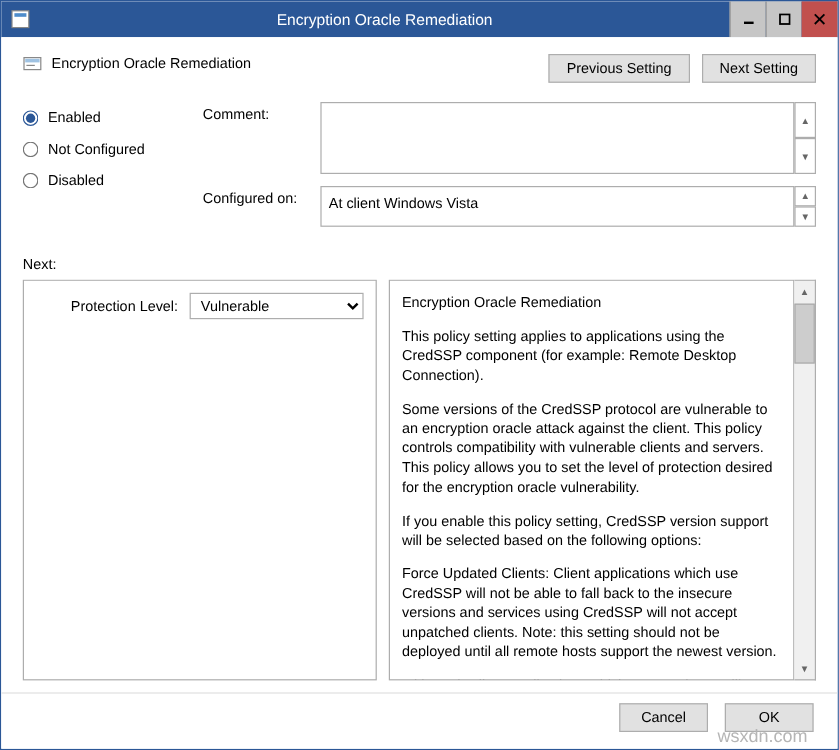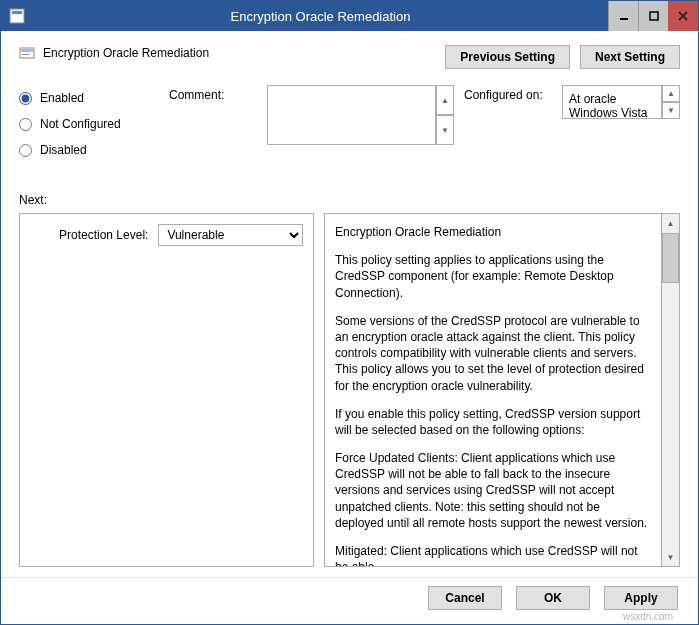--- a/index.html
+++ b/index.html
@@ -17,28 +17,28 @@
     
     
     .content { flex: 1; display: flex; flex-direction: column; padding: 0; background: #fff; overflow: hidden; }
     
     
     .hdr { display: flex; align-items: flex-start; padding: 14px 18px 10px 18px; }
     .hdr-left { display: flex; align-items: center; gap: 8px; flex: 1; }
     .hdr-icon { width: 16px; height: 16px; }
     .hdr-title { font-size: 12px; }
     .nav-buttons { display: flex; gap: 10px; }
-    .btn { border: 1px solid #adadad; background: #e1e1e1; font-size: 12px; height: 24px; padding: 0 14px; cursor: pointer; min-width: 94px; font-weight: bold; }
+    .btn { border: 1px solid #adadad; background: #e1e1e1; font-size: 12px; height: 24px; padding: 0 14px; cursor: pointer; min-width: 94px; }
     
     
     .top-grid { display: flex; padding: 6px 18px 10px 18px; gap: 10px; }
     .state-col { width: 140px; padding-top: 6px; }
     .radio-opt { display: flex; align-items: center; gap: 8px; margin-bottom: 12px; font-size: 12px; }
     .radio-opt input { accent-color: #2b5797; }
-    .cs-col { flex: 1; display: flex; flex-direction: row; gap: 10px; }
+    .cs-col { flex: 1; display: flex; flex-direction: column; gap: 10px; }
     .cs-row { display: flex; align-items: flex-start; gap: 8px; }
     .cs-label { width: 90px; text-align: left; font-size: 12px; padding-top: 3px; }
     .cs-field-wrap { flex: 1; display: flex; }
     .cs-field { flex: 1; border: 1px solid #adadad; resize: none; font-family: inherit; font-size: 12px; padding: 3px 6px; }
     .cs-comment-area { height: 60px; }
     .cs-supported-area { height: 34px; padding-top: 6px; }
     .spin { width: 18px; display: flex; flex-direction: column; }
     .spin div { flex: 1; border: 1px solid #adadad; display: flex; align-items: center; justify-content: center; font-size: 8px; color:#666; }
     
     
@@ -58,21 +58,21 @@
     .help-text { font-size: 12px; line-height: 1.35; }
     .help-text p { margin-bottom: 12px; }
     .help-scroll { width: 18px; background: #f0f0f0; border: 1px solid #adadad; border-left: none; display: flex; flex-direction: column; }
     .help-scroll .arrow { height: 18px; display:flex; align-items:center; justify-content:center; font-size:8px; color:#666; }
     .help-scroll .thumb { height: 50px; background: #cdcdcd; border:1px solid #aaa; margin-top:1px;}
     .help-scroll .track { flex:1; }
     
     
     .footer { padding: 8px 20px 14px 0; display: flex; justify-content: flex-end; gap: 14px; border-top: 1px solid #e0e0e0;}
     
-    .watermark { position: absolute; bottom: 3px; right: 26px; font-size: 10px; color: #b5b5b5; pointer-events: none;}
+    .watermark { position: absolute; bottom: 3px; right: 26px; font-size: 15px; color: #b5b5b5; pointer-events: none;}
   </style>
 </head>
 <body>
 
 <div class="titlebar">
   <svg class="icon" viewBox="0 0 16 16">
       <rect x="1" y="1" width="14" height="14" fill="#fff" stroke="#888"></rect>
       <rect x="3" y="3" width="10" height="3" fill="#4e8ccb"></rect>
     </svg>
   <div class="title">Encryption Oracle Remediation</div>
@@ -135,21 +135,21 @@
           <textarea class="cs-field cs-comment-area" style=""></textarea>
           <div class="spin">
             <div>▲</div>
             <div>▼</div>
           </div>
         </div>
       </div>
       <div class="cs-row">
         <div class="cs-label">Configured on:</div>
         <div class="cs-field-wrap">
-          <div class="cs-field cs-supported-area">At oracle Windows Vista</div>
+          <div class="cs-field cs-supported-area">At client Windows Vista</div>
           <div class="spin">
             <div>▲</div>
             <div>▼</div>
           </div>
         </div>
       </div>
     </div>
   </div>
 
   <div class="oh-labels">
@@ -182,18 +182,17 @@
         <div class="thumb"></div>
         <div class="track"></div>
         <div class="arrow">▼</div>
       </div>
     </div>
   </div>
 
   <div class="footer">
     <button class="btn" style="min-width:74px">Cancel</button>
     <button class="btn" style="min-width:74px">OK</button>
-    <button class="btn" style="min-width:74px">Apply</button>
   </div>
 
 </div>
 
 <div class="watermark">wsxdn.com</div>
 
 </body></html>

